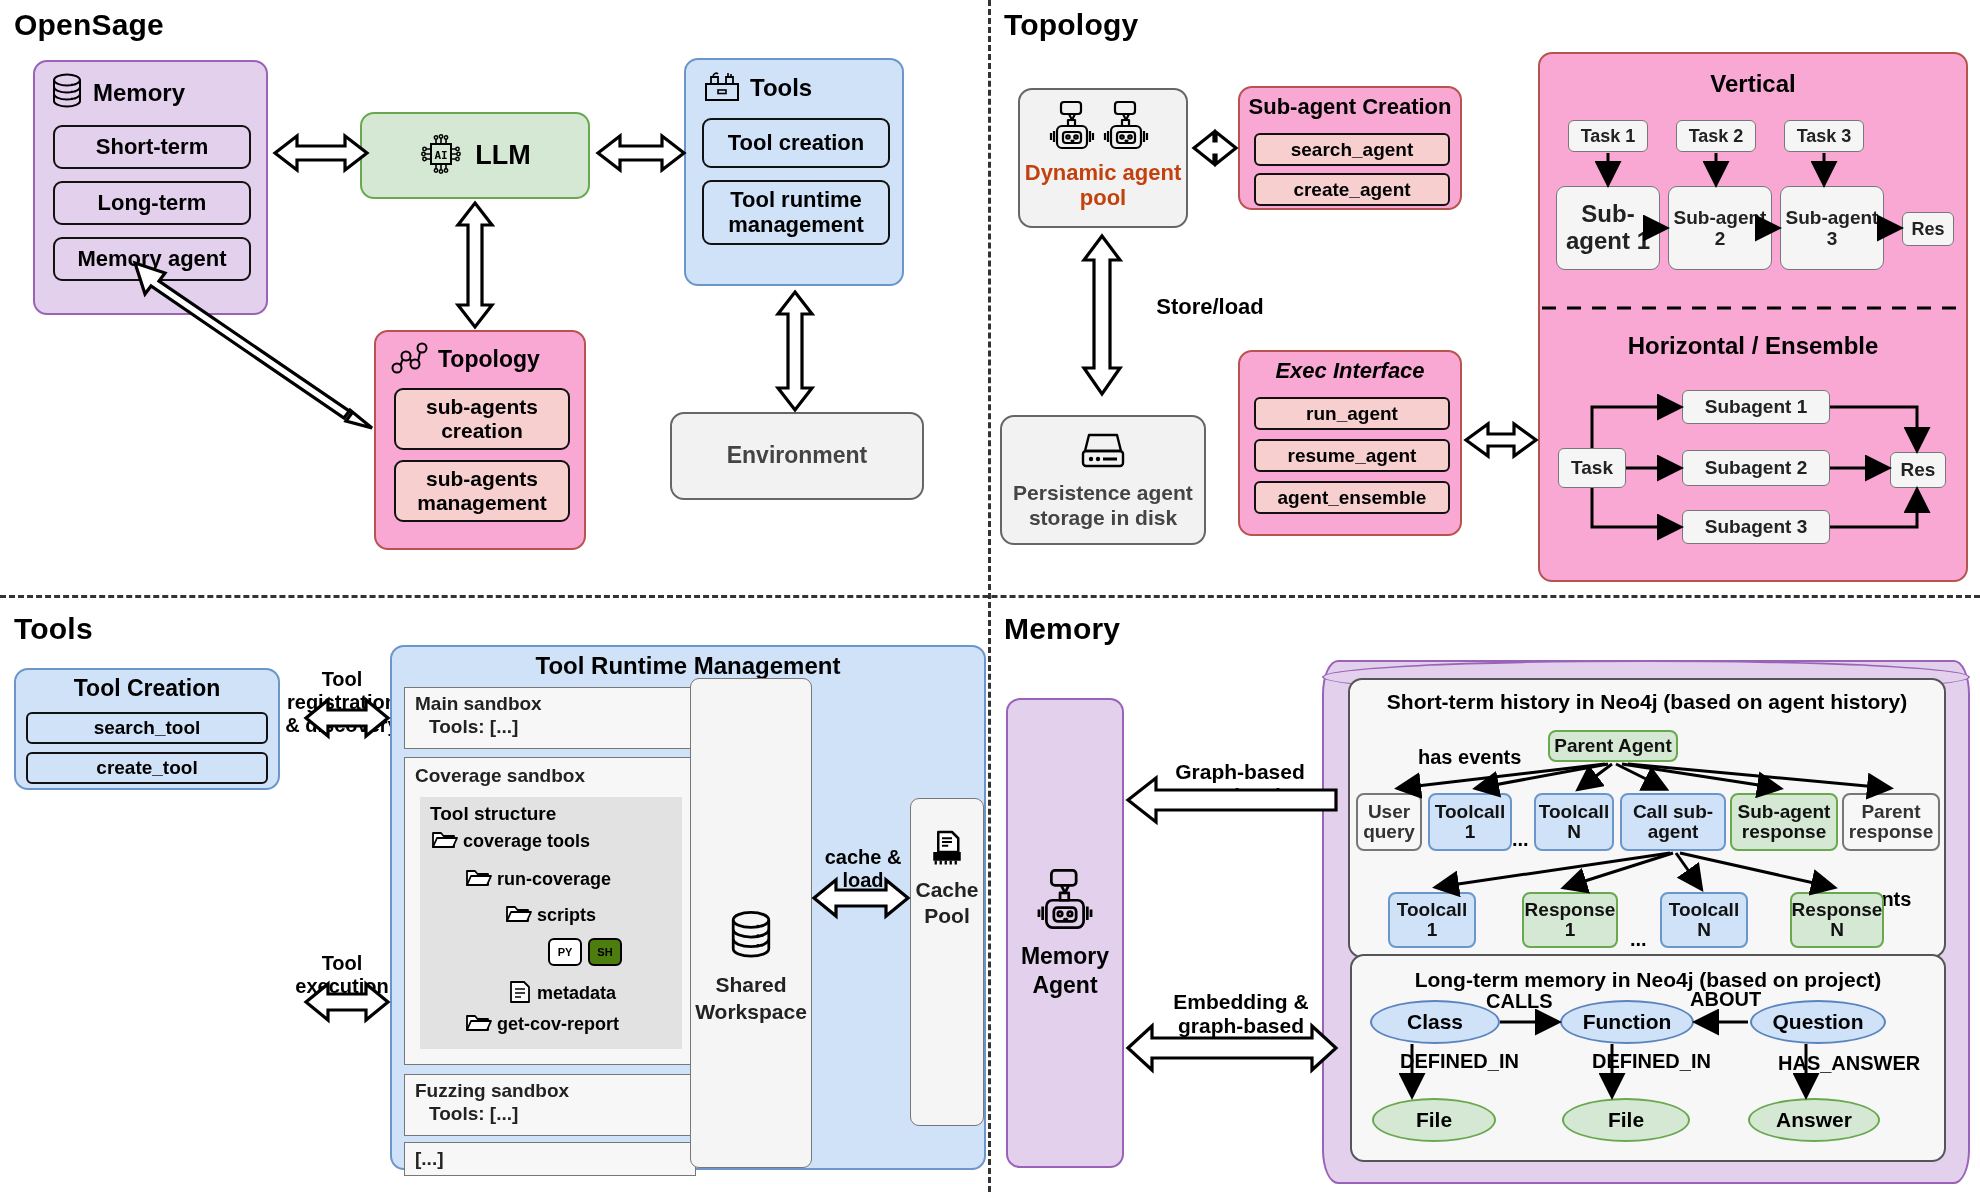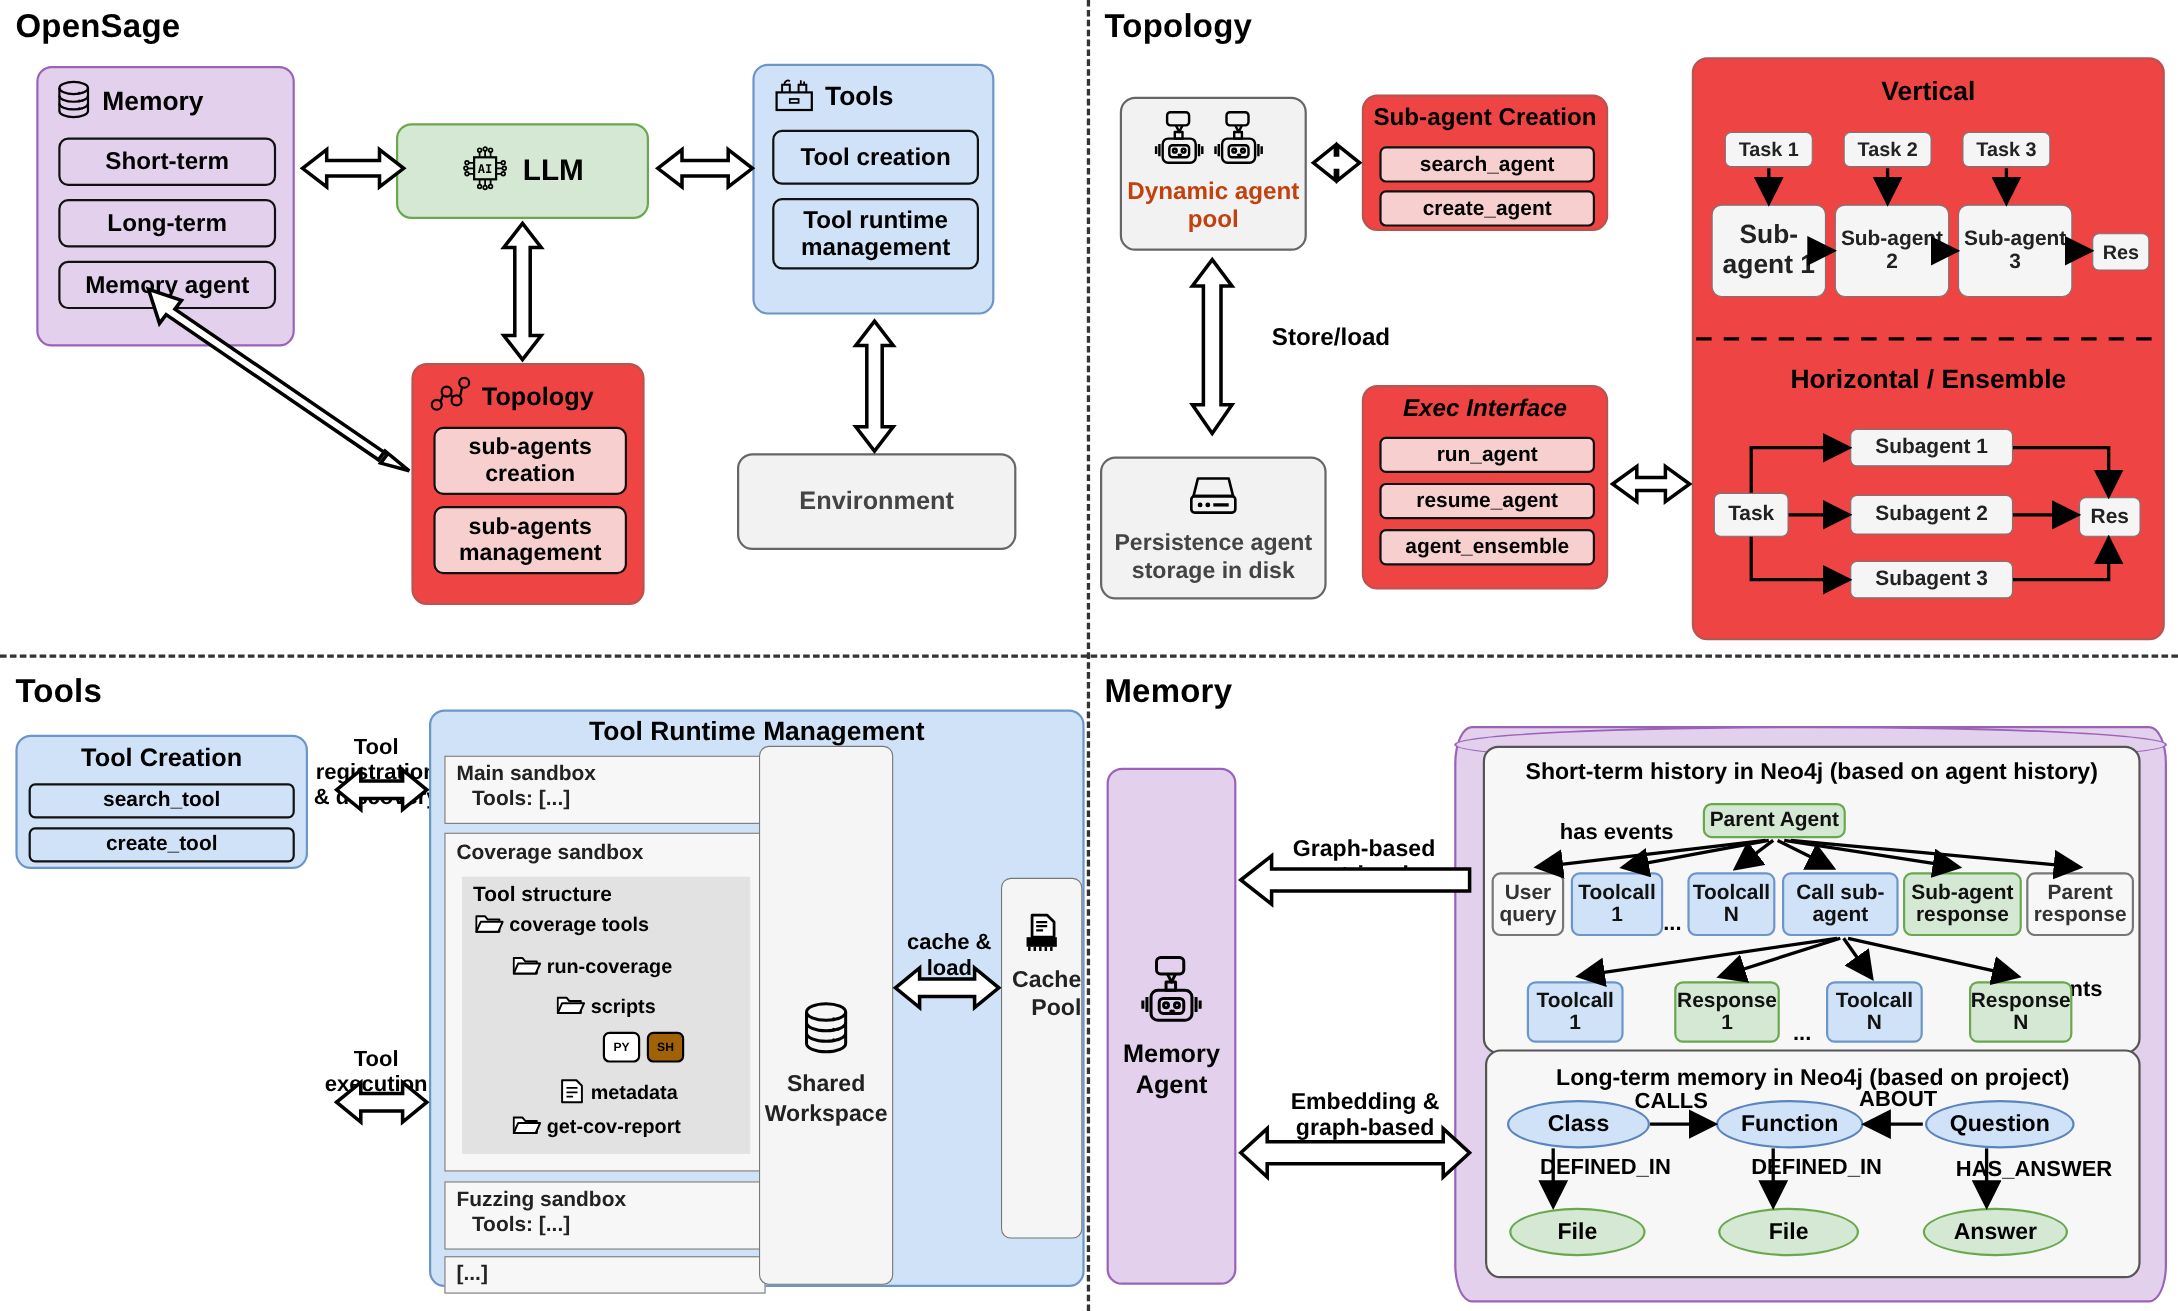--- a/index.html
+++ b/index.html
@@ -17,21 +17,21 @@
       text-align:center;font-weight:bold;line-height:1.12;}
   .rd{border-radius:14px;}
   .rd8{border-radius:9px;}
   .rd6{border-radius:6px;}
 
   .purple{background:#e3d0ec;border:2.5px solid #9a63b8;}
   .purple-in{background:#e3d0ec;border:2.5px solid #111;}
   .green{background:#d5e8d4;border:2.5px solid #6aa84f;}
   .blue{background:#cfe2f7;border:2.5px solid #6c96c9;}
   .blue-in{background:#cfe2f7;border:2.5px solid #111;}
-  .red{background:#ef4444;border:2.5px solid #b85450;}
+  .red{background:#f9a8d4;border:2.5px solid #b85450;}
   .red-in{background:#f7cfcf;border:2.5px solid #111;}
   .grey{background:#f2f2f2;border:2.5px solid #666;color:#444;}
   .grey-lite{background:#f5f5f5;border:1.8px solid #777;color:#222;}
 
   .lbl{position:absolute;font-weight:bold;text-align:center;line-height:1.15;}
 
   
   svg.ov{position:absolute;left:0;top:0;width:1980px;height:1192px;pointer-events:none;}
   .hollow{fill:#fff;stroke:#000;stroke-width:3.2;stroke-linejoin:miter;}
   .solid-l{stroke:#000;stroke-width:3;fill:none;}
@@ -281,21 +281,21 @@
     <span>run-coverage</span>
   </div>
   <div class="tnode" style="left:506px;top:904px;">
     <span class="ico"><svg width="26" height="19" viewBox="0 0 26 19">
           <path d="M1 17V3h8l2.5 3H22v11z" fill="#fff" stroke="#000" stroke-width="1.8" stroke-linejoin="round"></path>
           <path d="M1 17l4-9h20l-4 9z" fill="#fff" stroke="#000" stroke-width="1.8" stroke-linejoin="round"></path>
         </svg></span>
     <span>scripts</span>
   </div>
   <div class="bx rd6" style="left:548px;top:938px;width:34px;height:28px;background:#fff;border:2px solid #000;font-size:11px;">PY</div>
-  <div class="bx rd6" style="left:588px;top:938px;width:34px;height:28px;background:#a16207;border:2px solid #000;font-size:11px;">SH</div>
+  <div class="bx rd6" style="left:588px;top:938px;width:34px;height:28px;background:#4d7c0f;border:2px solid #000;font-size:11px;">SH</div>
   <div class="tnode" style="left:508px;top:980px;">
     <span class="ico"><svg width="24" height="24" viewBox="0 0 24 24">
           <path d="M3 2h13l5 5v15H3z" fill="#fff" stroke="#000" stroke-width="1.8" stroke-linejoin="round"></path>
           <path d="M7 9h10M7 13h10M7 17h6" stroke="#000" stroke-width="1.6"></path>
         </svg></span>
     <span>metadata</span>
   </div>
   <div class="tnode" style="left:466px;top:1013px;">
     <span class="ico"><svg width="26" height="19" viewBox="0 0 26 19">
           <path d="M1 17V3h8l2.5 3H22v11z" fill="#fff" stroke="#000" stroke-width="1.8" stroke-linejoin="round"></path>
@@ -336,21 +336,21 @@
     <div style="text-align:center;padding-top:28px;" class="ico">
       <svg width="40" height="40" viewBox="0 0 32 32">
           <path d="M9 4h11l5 5v11H9z" fill="#fff" stroke="#000" stroke-width="2" stroke-linejoin="round"></path>
           <path d="M12 9h8M12 12h8M12 15h5" stroke="#000" stroke-width="1.6"></path>
           <rect x="5" y="20" width="22" height="7" fill="#000"></rect>
           <g stroke="#000" stroke-width="1.8">
             <path d="M7 27v3M11 27v3M15 27v3M19 27v3M23 27v3"></path>
           </g>
         </svg>
     </div>
-    <div style="text-align:right;font-size:21px;font-weight:bold;padding-top:6px;line-height:1.25;">Cache Pool</div>
+    <div style="text-align:center;font-size:21px;font-weight:bold;padding-top:6px;line-height:1.25;">Cache Pool</div>
   </div>
 
   <div class="bx rd purple" style="left:1006px;top:698px;width:118px;height:470px;display:block;">
     <div style="text-align:center;padding-top:168px;" class="ico">
       <svg width="62" height="62" viewBox="0 0 46 50">
         <g fill="none" stroke="#000" stroke-width="2.2" stroke-linejoin="round">
           <rect x="12" y="2" width="20" height="12" rx="3"></rect>
             <path d="M20 14l3 6 3-6"></path>
           <rect x="19" y="20" width="7" height="6"></rect>
           <rect x="8" y="26" width="30" height="22" rx="5"></rect>

